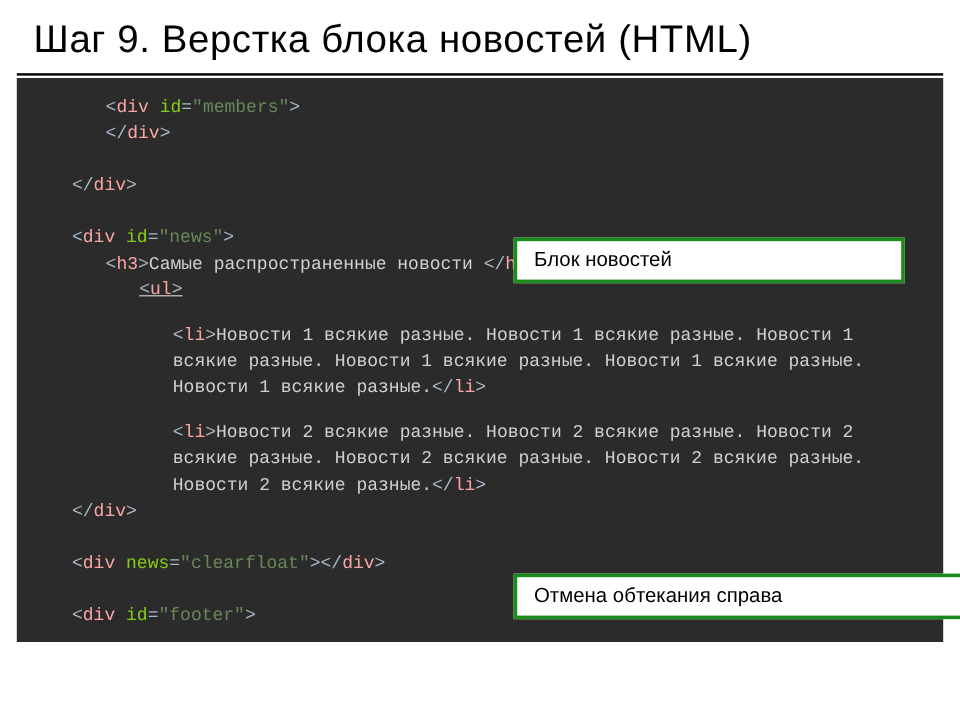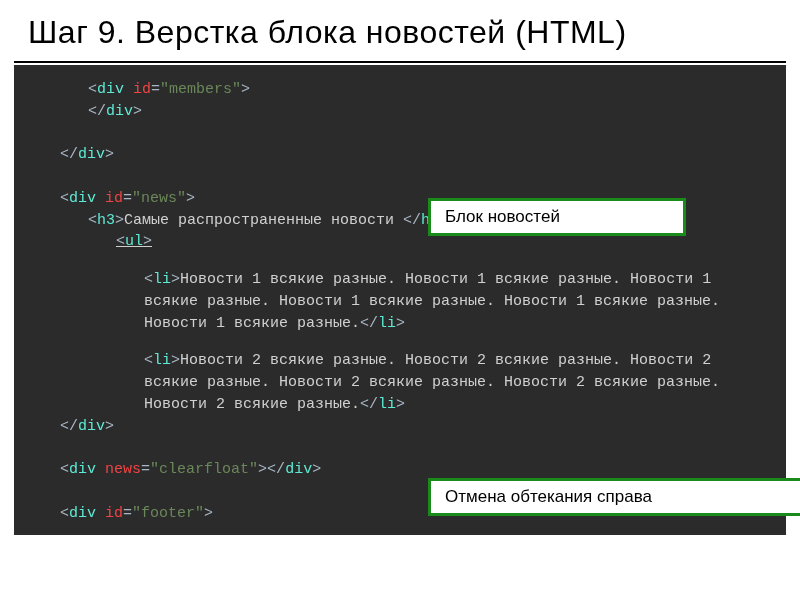--- a/index.html
+++ b/index.html
@@ -26,37 +26,37 @@
     background: #2b2b2b;
     margin: 2px 14px 0 14px;
     padding: 14px 18px 18px 18px;
     font-family: Consolas, "Courier New", monospace;
     font-size: 15px;
     line-height: 1.45;
     color: #d0d0d0;
     position: relative;
     height: 470px;
   }
-  .tag   { color: #5eead4; }  
-  .attr  { color: #ef4444; }  
+  .tag   { color: #fca5a5; }  
+  .attr  { color: #84cc16; }  
   .str   { color: #6a8759; }  
   .punct { color: #a9b7c6; }  
   .txt   { color: #d0d0d0; }  
 
   .callout {
     position: absolute;
     background: #ffffff;
     border: 3px solid #1a8a1a;
     padding: 6px 14px;
     font-family: Arial, Helvetica, sans-serif;
     font-size: 17px;
     color: #000;
     white-space: nowrap;
   }
-  .callout-1 { top: 198px; left: 428px; width: 258px; }
+  .callout-1 { top: 198px; left: 428px; width: 326px; }
   .callout-2 { top: 478px; left: 428px; width: 388px; }
 
   .indent1 { padding-left: 28px; display: block; }
   .indent2 { padding-left: 56px; display: block; }
   .indent3 { padding-left: 84px; display: block; text-decoration: underline; }
   .blank   { height: 1.45em; }
   .wrapblock { padding-left: 112px; display: block; margin-top: 16px; }
 </style>
 </head>
 <body>

